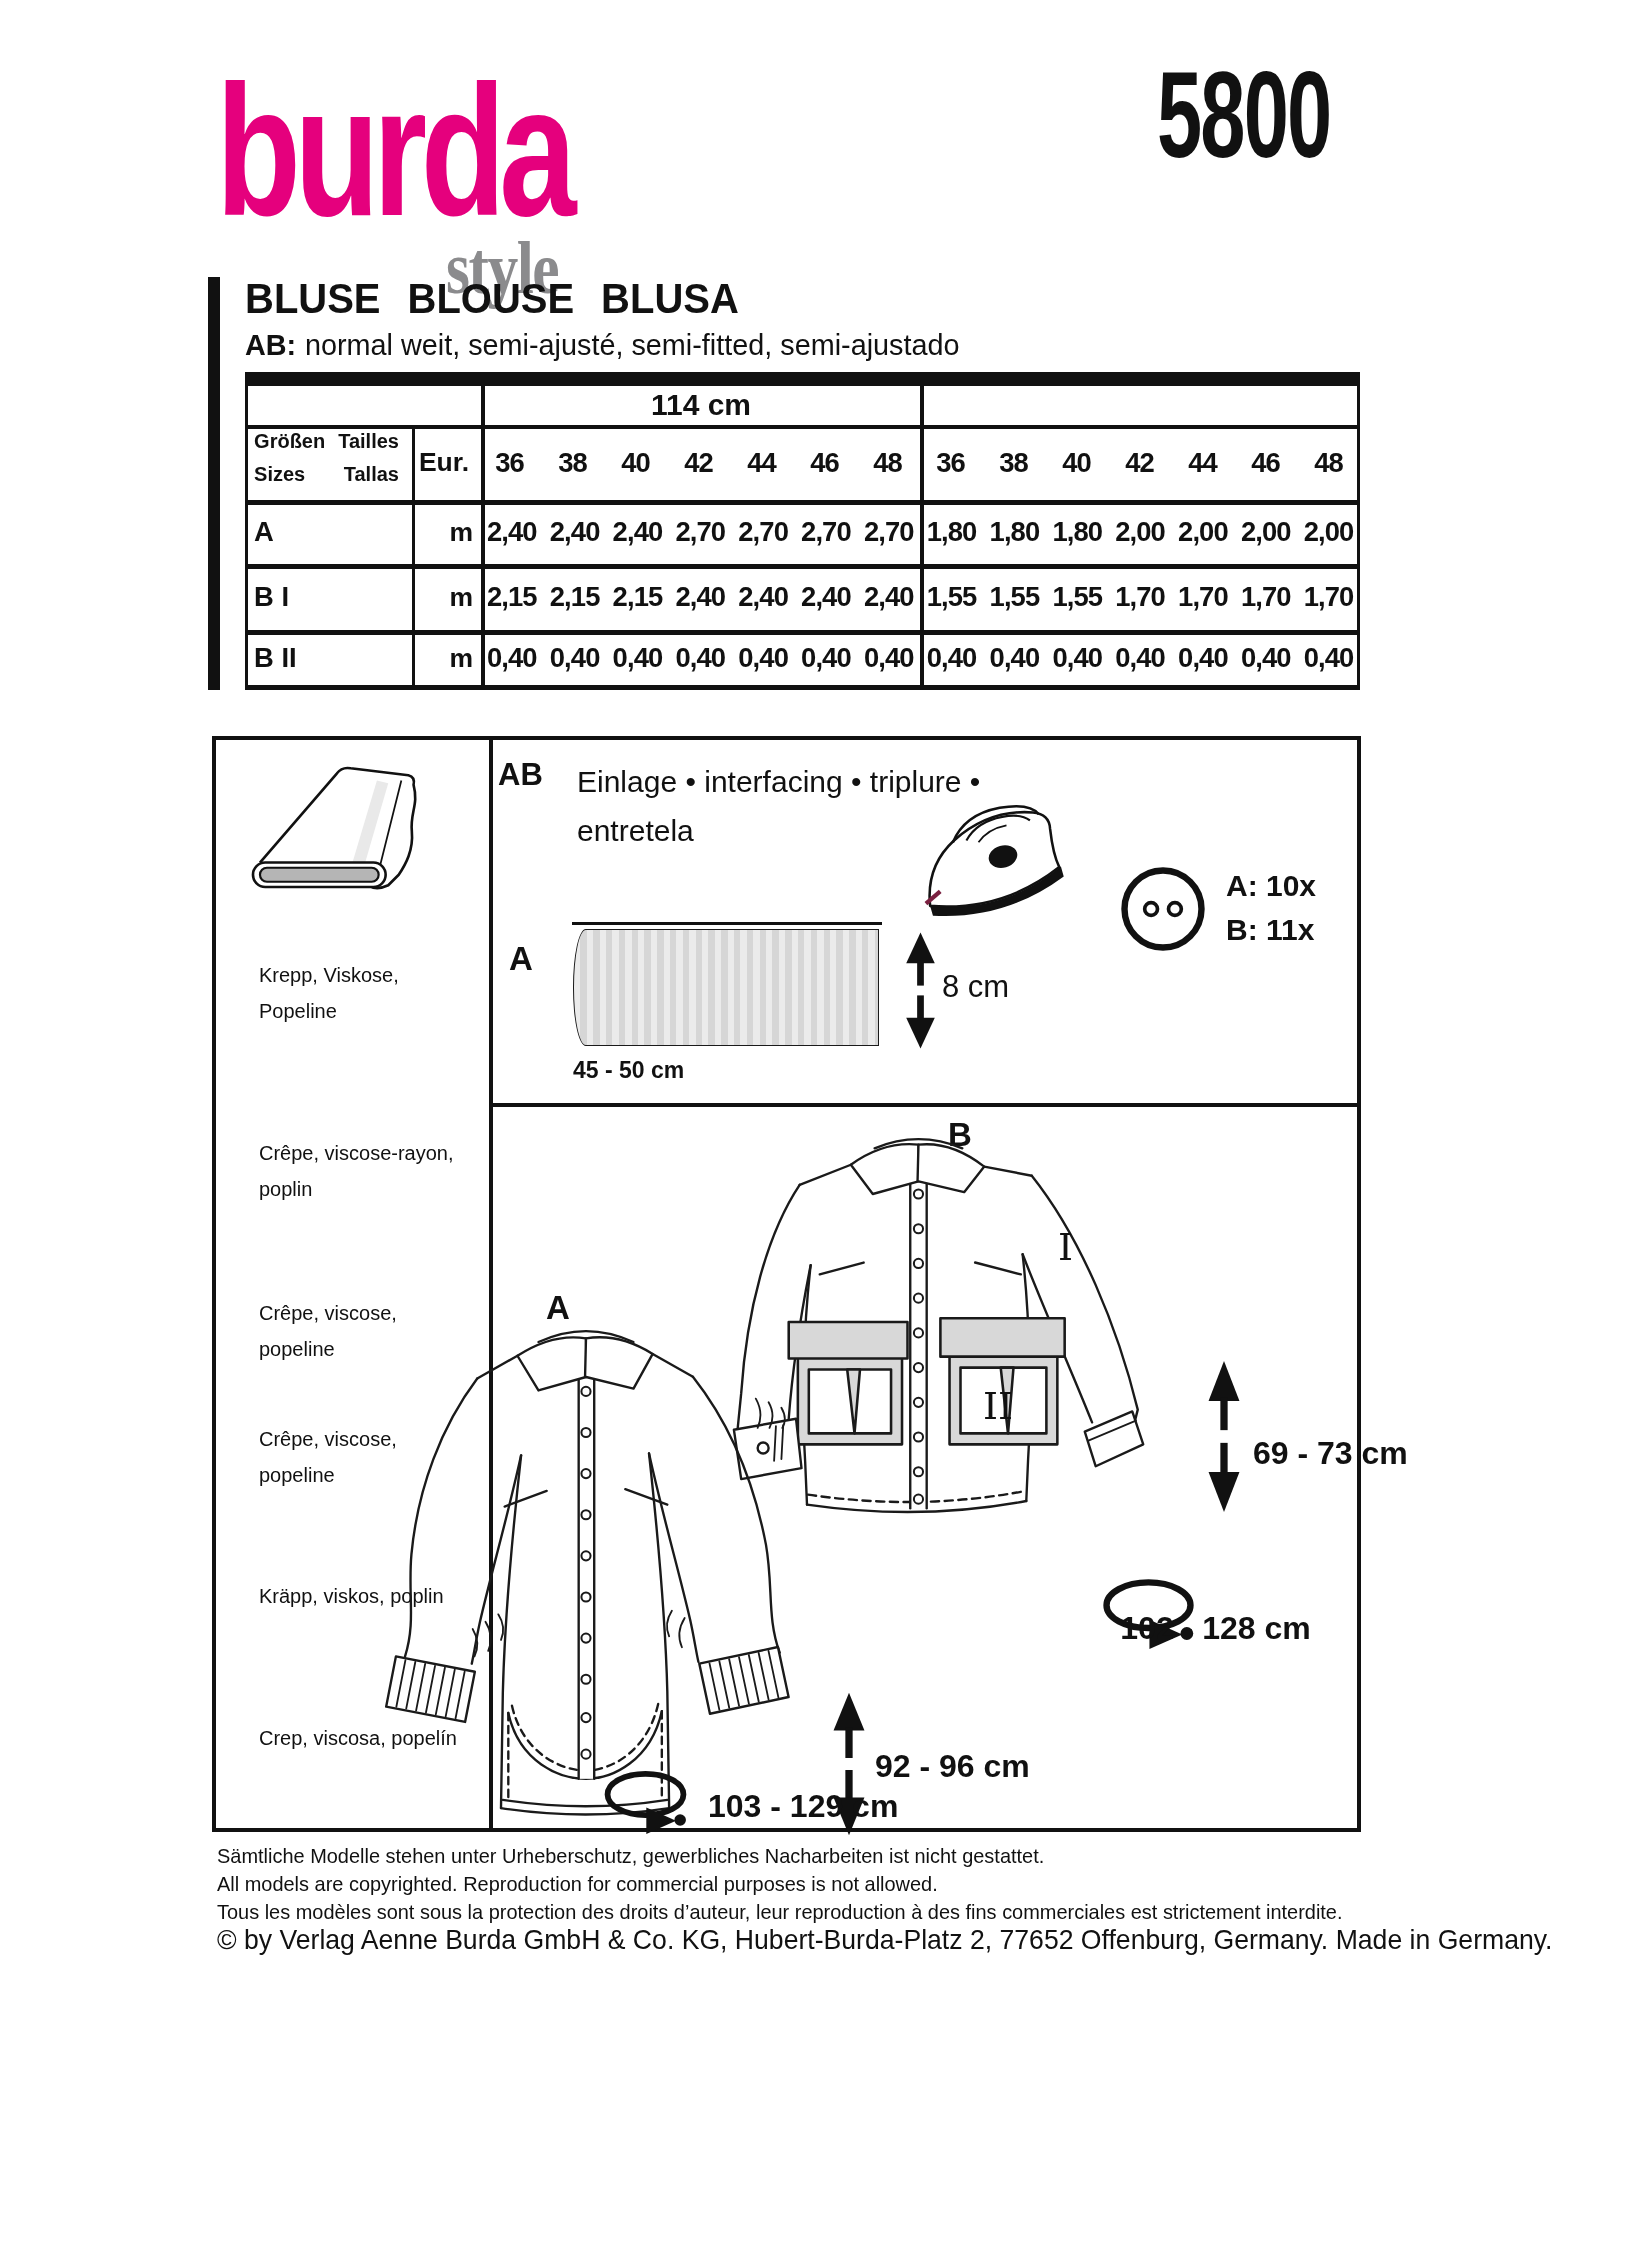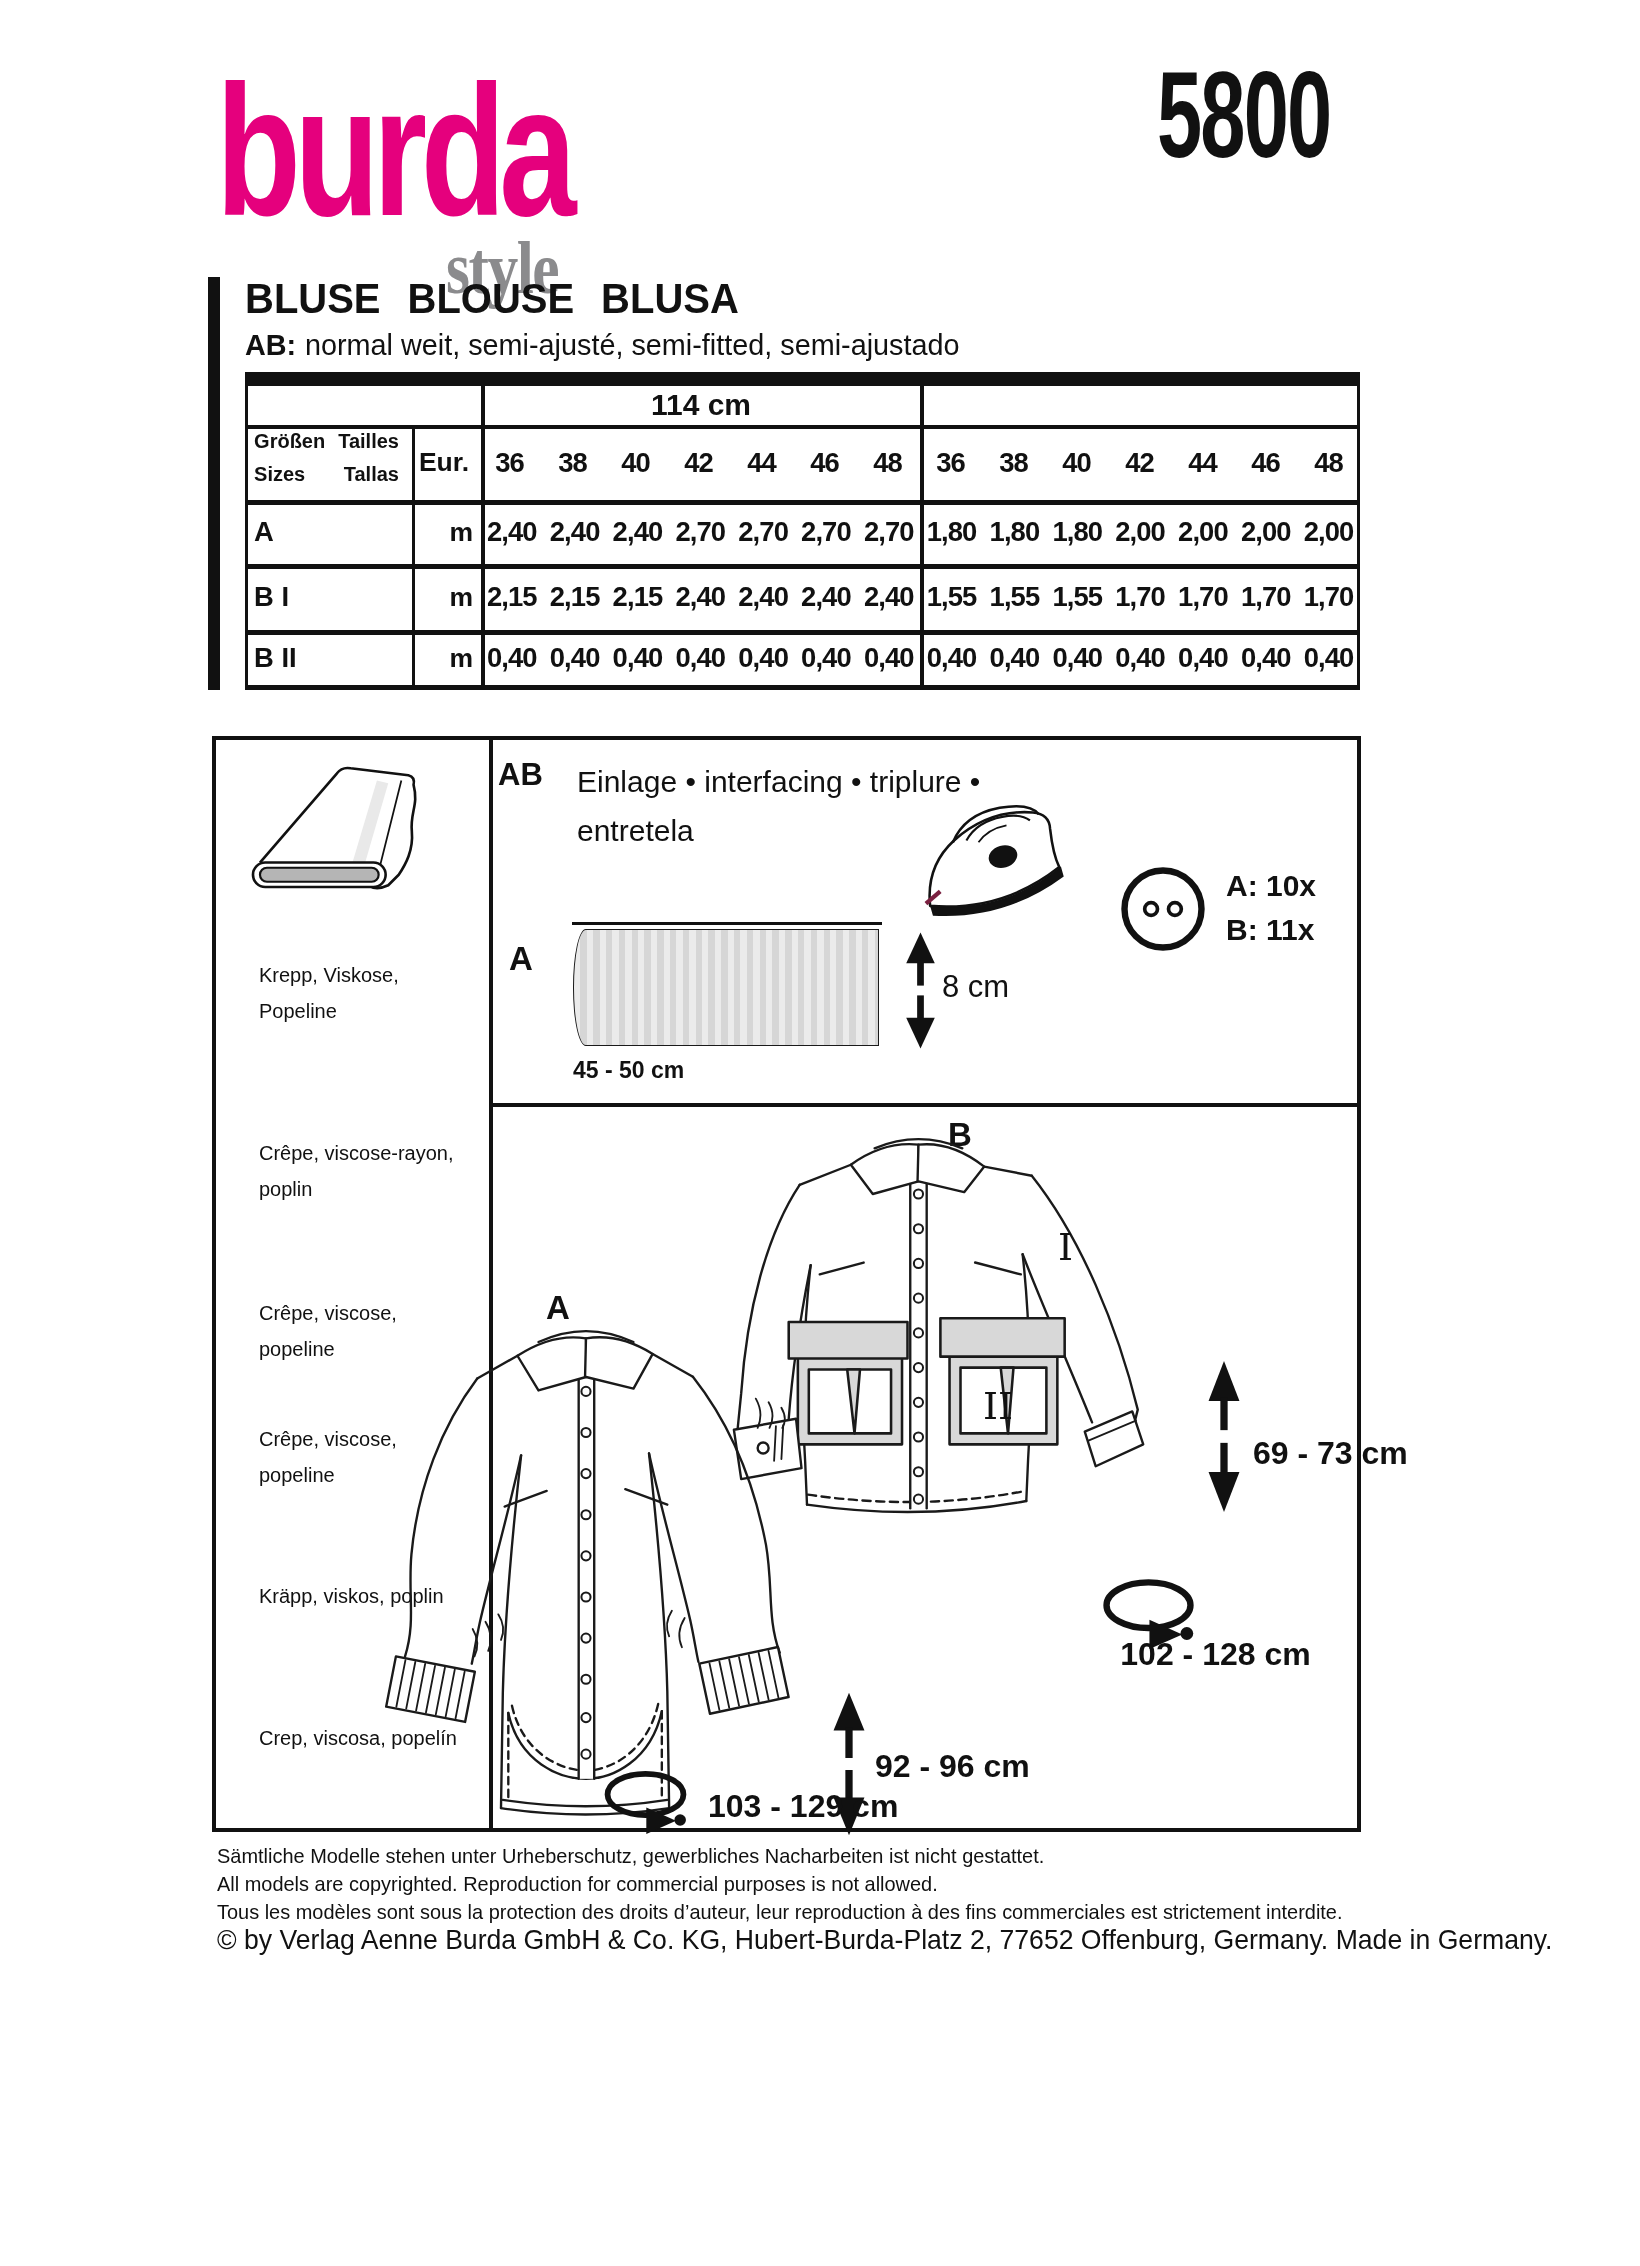--- a/index.html
+++ b/index.html
@@ -65,21 +65,21 @@
            border:1.8px solid #1a1a1a; border-radius:12.8px 0 0 12.8px / 58px 0 0 58px; }
   .strip::before { content:""; position:absolute; left:-1.8px; right:-3.7px; top:-8.2px; height:2.7px; background:#111; }
   .m8cm { left:726px; top:229px; font-size:31px; font-weight:400; white-space:nowrap; }
   .m4550 { left:357px; top:317px; width:306px; text-align:left; font-size:23px; font-weight:700; }
 
   .view-b-label { left:732px; top:376px; font-size:33px; font-weight:700; }
   .numeral { font-family:"DejaVu Serif", serif; font-size:38px; }
   .num-I  { left:842px; top:485px; }
   .num-II { left:767px; top:644px; }
   .m6973  { left:1037px; top:695px; font-size:32px; font-weight:700; white-space:nowrap; }
-  .m102   { left:867px; top:896px; width:265px; text-align:center; font-size:32px; font-weight:700; white-space:nowrap; }
+  .m102   { left:867px; top:870px; width:265px; text-align:center; font-size:32px; font-weight:700; white-space:nowrap; }
   .view-a2-label { left:330px; top:549px; font-size:33px; font-weight:700; }
   .m9296  { left:659px; top:1008px; font-size:32px; font-weight:700; white-space:nowrap; }
   .m103   { left:492px; top:1048px; font-size:32px; font-weight:700; white-space:nowrap; }
 
   
   .foot { left:217px; font-size:21px; transform:scaleX(0.95); transform-origin:left top; white-space:nowrap; }
   .f1 { top:1844px; } .f2 { top:1872px; } .f3 { top:1900px; }
   .fcopy { left:217px; top:1924px; font-size:28px; transform:scaleX(0.95); transform-origin:left top; white-space:nowrap; }
 </style>
 </head>

